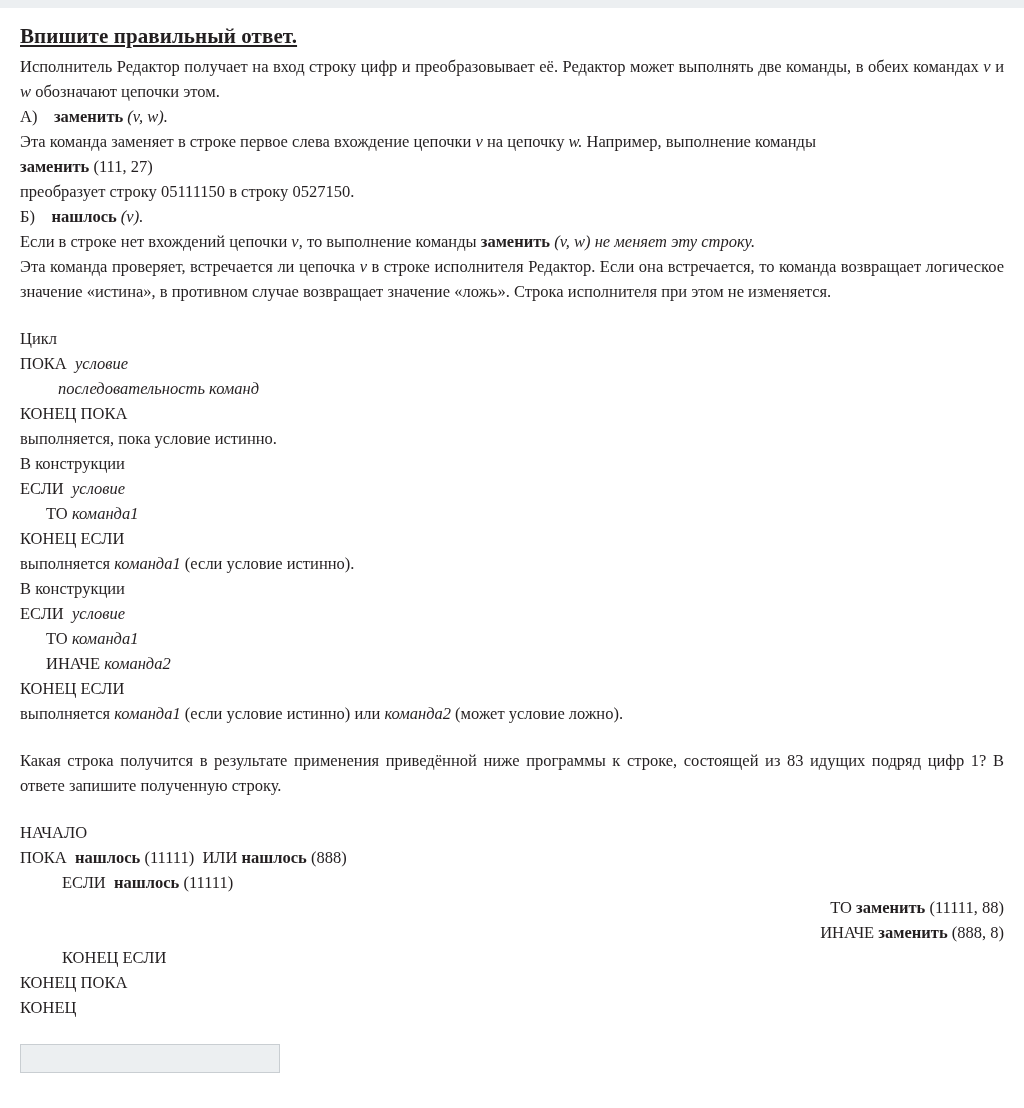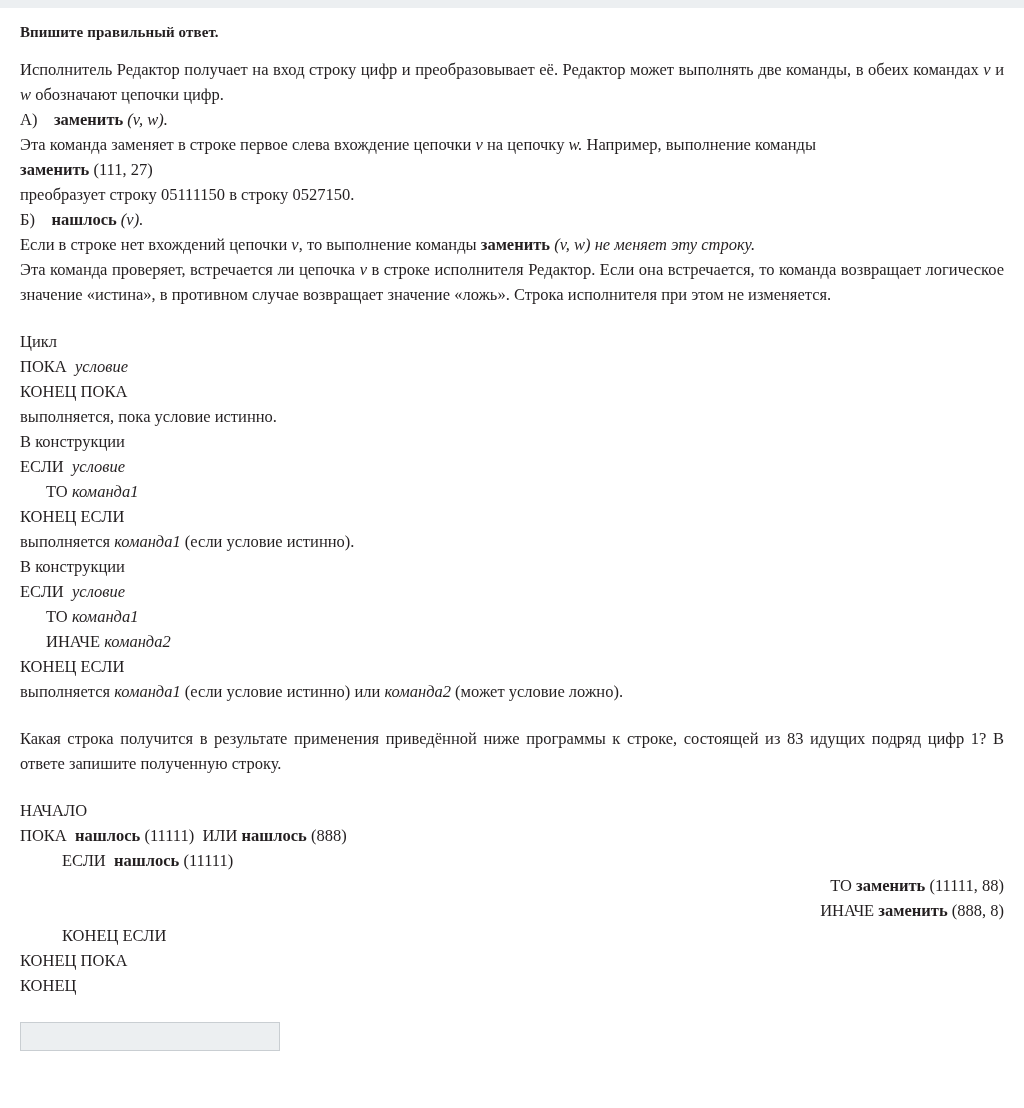--- a/index.html
+++ b/index.html
@@ -18,23 +18,24 @@
   #topbar {
     height: 8px;
     background: #eceff1;
     width: 100%;
   }
   #page {
     padding: 16px 20px 0 20px;
   }
   .q-title {
     font-weight: bold;
-    font-size: 15px;
-    margin: 0 0 16px 0;
+    font-size: 21px;
+    margin: 0 0 5px 0;
     letter-spacing: 0.1px;
+    text-decoration: underline;
   }
   .para {
     font-size: 16.5px;
     line-height: 25px;
     margin: 0;
     text-align: justify;
   }
   .spacer-md { height: 22px; }
   .line {
     font-size: 16.5px;
@@ -61,41 +62,42 @@
 </style>
 </head>
 <body>
 
 <div id="topbar"></div>
 
 <div id="page">
 
   <div class="q-title">Впишите правильный ответ.</div>
 
-  <p class="para justified"><span>Исполнитель Редактор получает на вход строку цифр и преобразовывает её. Редактор может выполнять две команды, в обеих командах </span><span class="i">v</span><span> и </span><span class="i">w</span><span> обозначают цепочки цифр.</span></p>
+  <p class="para justified"><span>Исполнитель Редактор получает на вход строку цифр и преобразовывает её. Редактор может выполнять две команды, в обеих командах </span><span class="i">v</span><span> и </span><span class="i">w</span><span> обозначают цепочки этом.</span></p>
 
   <div class="line"><span>А)</span>&nbsp;&nbsp;&nbsp;&nbsp;<span class="b">заменить</span> <span class="i">(v, w).</span></div>
 
   <div class="line"><span>Эта команда заменяет в строке первое слева вхождение цепочки </span><span class="i">v</span><span> на цепочку </span><span class="i">w.</span><span> Например, выполнение команды</span></div>
 
   <div class="line"><span class="b">заменить</span> <span>(111, 27)</span></div>
 
   <div class="line">преобразует строку 05111150 в строку 0527150.</div>
 
   <div class="line"><span>Б)</span>&nbsp;&nbsp;&nbsp;&nbsp;<span class="b">нашлось</span> <span class="i">(v).</span></div>
 
   <div class="line"><span>Если в строке нет вхождений цепочки </span><span class="i">v</span><span>, то выполнение команды </span><span class="b">заменить</span><span class="i"> (v, w) не меняет эту строку.</span></div>
 
   <p class="para justified"><span>Эта команда проверяет, встречается ли цепочка </span><span class="i">v</span><span> в строке исполнителя Редактор. Если она встречается, то команда возвращает логическое значение «истина», в противном случае возвращает значение «ложь». Строка исполнителя при этом не изменяется.</span></p>
 
   <div class="spacer-md"></div>
 
   <div>
     <div class="line">Цикл</div>
     <div class="line"><span>ПОКА</span>&nbsp;&nbsp;<span class="i">условие</span></div>
+    <div class="line indent1"><span class="i">последовательность команд</span></div>
     <div class="line">КОНЕЦ ПОКА</div>
     <div class="line">выполняется, пока условие истинно.</div>
   </div>
 
   <div>
     <div class="line">В конструкции</div>
     <div class="line"><span>ЕСЛИ</span>&nbsp;&nbsp;<span class="i">условие</span></div>
     <div class="line indent3"><span>ТО</span> <span class="i">команда1</span></div>
     <div class="line">КОНЕЦ ЕСЛИ</div>
     <div class="line"><span>выполняется </span><span class="i">команда1</span><span> (если условие истинно).</span></div>

